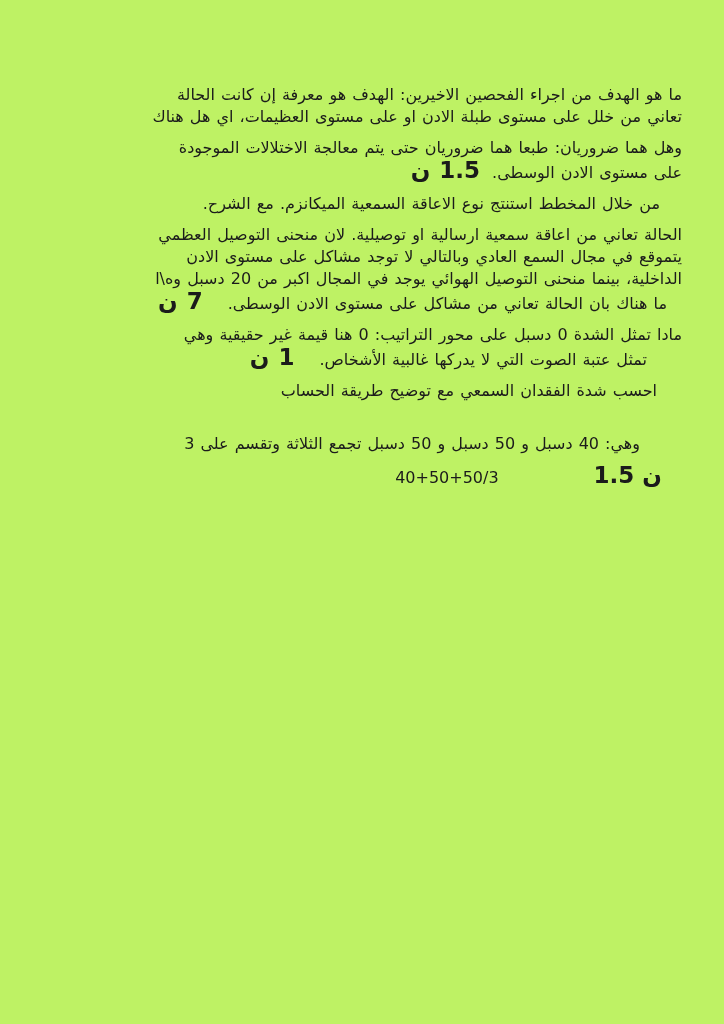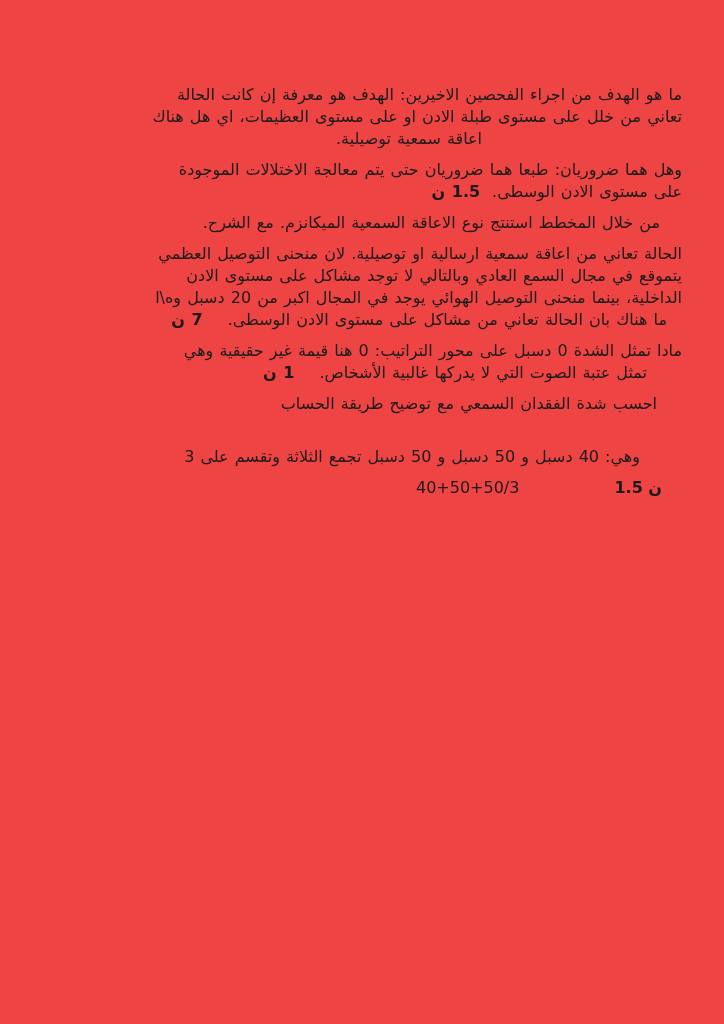--- a/index.html
+++ b/index.html
@@ -14,32 +14,32 @@
     font-family: "DejaVu Sans", sans-serif;
     color: #1b1b1b;
   }
   .page {
     box-sizing: border-box;
     width: 724px;
     height: 1024px;
     padding: 84px 42px 40px 40px;
     direction: rtl;
     text-align: right;
-    background: #ef4444;
+    background: #bef264;
   }
   .para {
     margin: 0 0 9px 0;
     font-size: 16px;
     line-height: 22px;
     word-spacing: 1px;
   }
   .ln { display: inline; }
   .mark {
     font-weight: bold;
-    font-size: 16px;
+    font-size: 23px;
     white-space: nowrap;
     text-align: center;
   }
   .gap { display: inline-block; height: 1px; }
   .g12 { width: 12px; }
   .g25 { width: 25px; }
   .ind200 { display: inline-block; margin-right: 200px; }
   .ind42  { display: inline-block; margin-right: 42px; }
   .ind35  { display: inline-block; margin-right: 35px; }
   .ind15  { display: inline-block; margin-right: 15px; }
@@ -59,21 +59,20 @@
   .formula-line .fgap { width: 95px; }
 </style>
 </head>
 <body>
 
 <div class="page">
 
   <div class="para">
     <span class="ln">ما هو الهدف من اجراء الفحصين الاخيرين: الهدف هو معرفة إن كانت الحالة</span><br>
     <span class="ln">تعاني من خلل على مستوى طبلة الادن او على مستوى العظيمات، اي هل هناك</span><br>
-    <span class="ln ind200">اعاقة سمعية توصيلية.</span>
   </div>
 
   <div class="para">
     <span class="ln">وهل هما ضروريان: طبعا هما ضروريان حتى يتم معالجة الاختلالات الموجودة</span><br>
     <span class="ln">على مستوى الادن الوسطى.</span><span class="gap g12"></span><b class="mark">1.5 ن</b>
   </div>
 
   <div class="para pr22">
     <span class="ln">من خلال المخطط استنتج نوع الاعاقة السمعية الميكانزم. مع الشرح.</span>
   </div>

